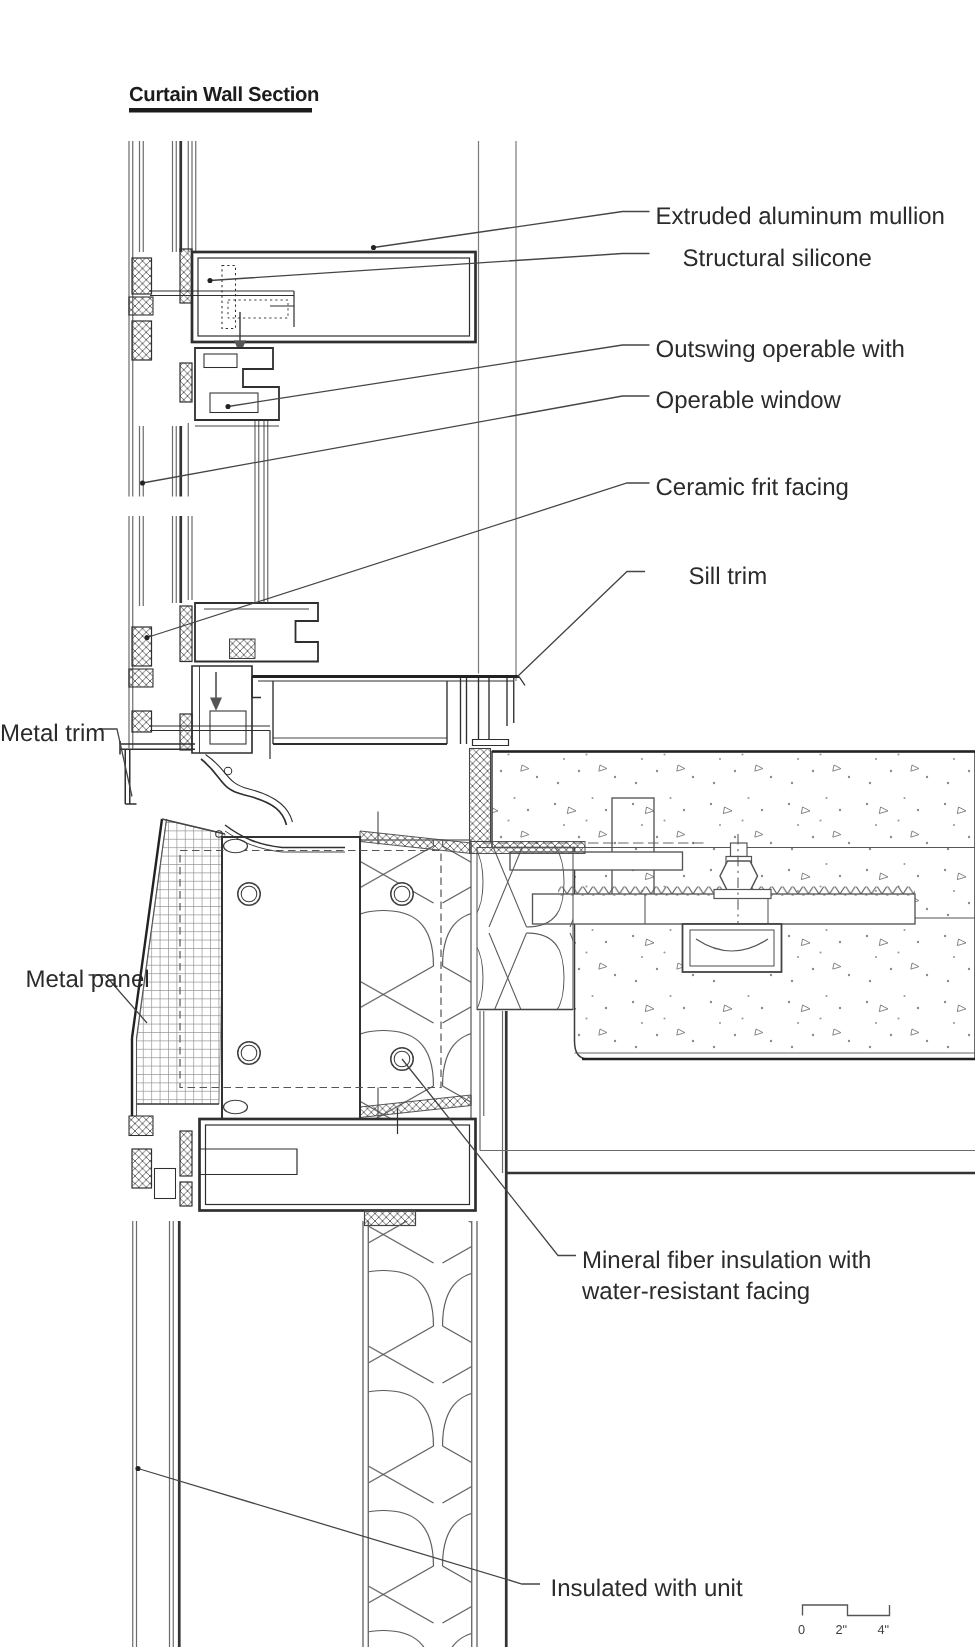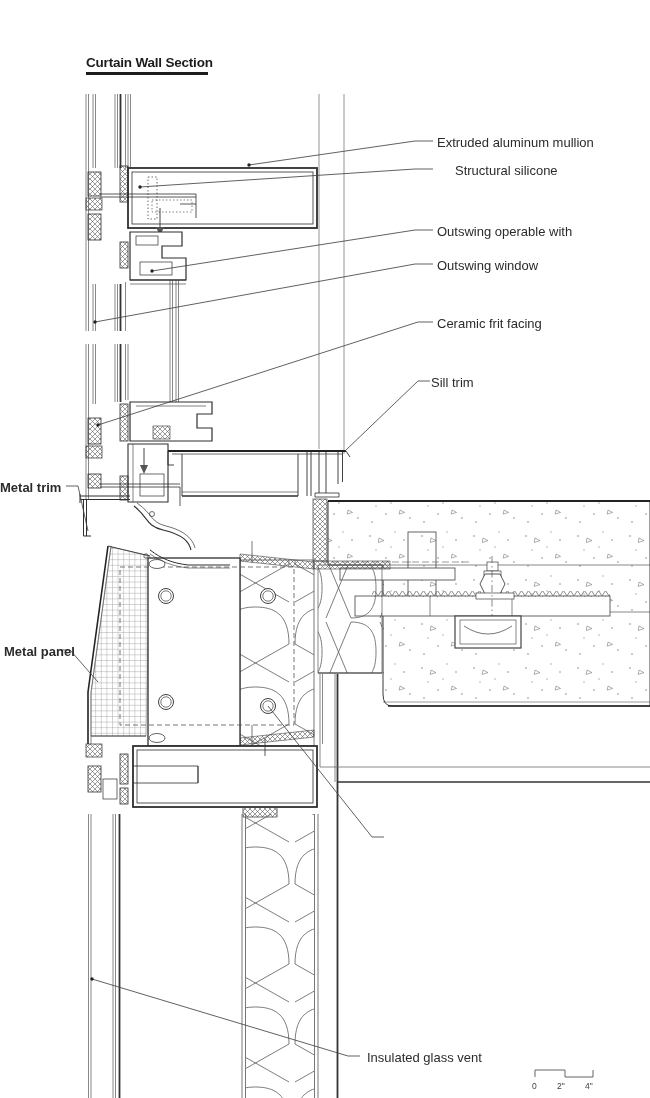--- a/index.html
+++ b/index.html
@@ -1,20 +1,20 @@
 <!DOCTYPE html>
 <html><head>
 <meta charset="utf-8">
 <style>
   html,body{margin:0;padding:0;background:#fff;}
   #page{position:relative;width:650px;height:1098px;background:#fff;overflow:hidden;
         font-family:"Liberation Sans",sans-serif;margin-top:44px;}
   svg{position:absolute;left:0;top:0;}
-  .lbl{position:absolute;font-size:13px;line-height:1.3;color:#2b2b2b;white-space:nowrap;}
-  .lbl-right{text-align:left;font-weight:bold;}
+  .lbl{position:absolute;font-size:16px;line-height:1.3;color:#2b2b2b;white-space:nowrap;}
+  .lbl-right{text-align:left;}
   #title{position:absolute;left:86px;top:11px;font-size:13.5px;font-weight:bold;color:#1c1c1c;
          letter-spacing:-0.2px;}
   #title-rule{position:absolute;left:86px;top:28px;width:122px;height:2.6px;background:#1c1c1c;}
   .scale-num{position:absolute;font-size:8.5px;color:#3f3f3f;}
 </style>
 </head>
 <body>
 
 <div id="page">
 
@@ -232,24 +232,28 @@
 
   <path d="M535,1033 V1026 H565 V1033 H593 V1026" stroke="#555" stroke-width="0.9" fill="none"></path>
 </svg>
 
 <div id="title">Curtain Wall Section</div>
 <div id="title-rule"></div>
 
 <div class="lbl" style="left:437px;top:91px">Extruded aluminum mullion</div>
 <div class="lbl" style="left:455px;top:119px">Structural silicone</div>
 <div class="lbl" style="left:437px;top:180px">Outswing operable with</div>
-<div class="lbl" style="left:437px;top:214px">Outswing window</div>
+<div class="lbl" style="left:437px;top:214px">Operable window</div>
 <div class="lbl" style="left:437px;top:272px">Ceramic frit facing</div>
-<div class="lbl" style="left:431px;top:331px">Sill trim</div>
+<div class="lbl" style="left:459px;top:331px">Sill trim</div>
 <div class="lbl lbl-right" style="left:0;width:64px;top:436px">Metal trim</div>
-<div class="lbl lbl-right" style="left:4px;width:61px;top:600px">Metal panel</div>
-<div class="lbl" style="left:367px;top:1006px">Insulated glass vent</div>
+<div class="lbl lbl-right" style="left:17px;width:61px;top:600px">Metal panel</div>
+<div class="lbl" style="left:388px;top:787px">
+  <div>Mineral fiber insulation with</div>
+  <div>water-resistant facing</div>
+</div>
+<div class="lbl" style="left:367px;top:1006px">Insulated with unit</div>
 
 <div class="scale-num" style="left:532px;top:1037px">0</div>
 <div class="scale-num" style="left:557px;top:1037px">2"</div>
 <div class="scale-num" style="left:585px;top:1037px">4"</div>
 
 </div>
 
 </body></html>

